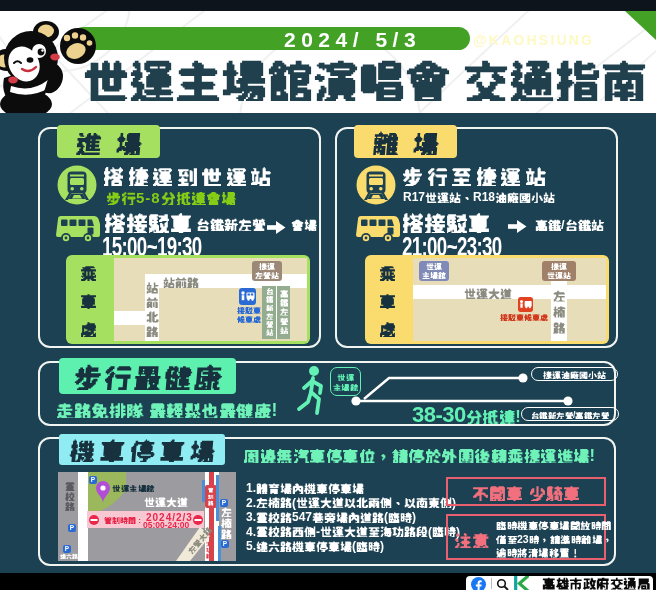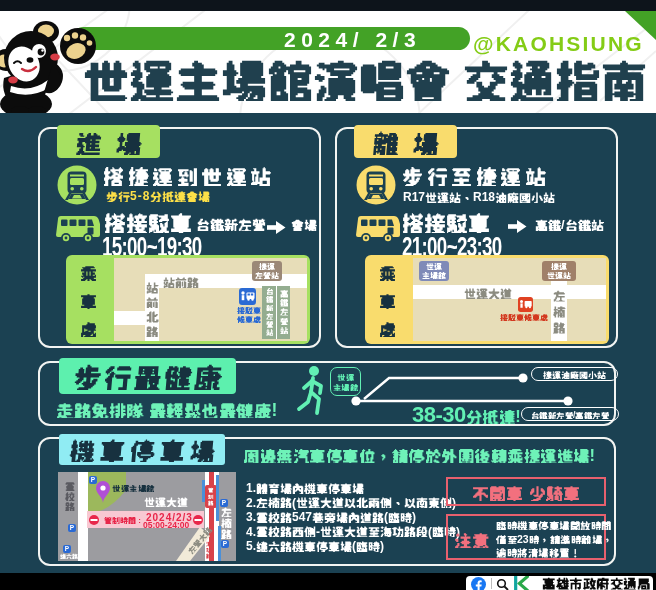--- a/index.html
+++ b/index.html
@@ -164,23 +164,23 @@
 <g stroke="#f0f0f0" stroke-width="2" fill="none">
 <path d="M-20 90 L120 -10 M60 110 L230 -20 M400 120 L560 -30 M520 115 L656 10 M120 115 L40 30 M600 90 L656 40"></path>
 <circle cx="330" cy="110" r="90"></circle>
           <circle cx="60" cy="-10" r="70"></circle>
 </g>
       </svg>
     </div>
 
 <div style="position:absolute;left:72px;top:27px;width:398px;height:23px;border-radius:12px;background:#43a226"></div>
 
-<div style="position:absolute;left:284px;top:28px;color:#fff;font-size:21px;font-weight:bold;letter-spacing:5.5px">2024/ 2/3</div>
-
-<div style="position:absolute;left:473px;top:32px;color:#84cc16;font-size:21px;font-weight:bold;letter-spacing:2.2px">@KAOHSIUNG</div>
+<div style="position:absolute;left:284px;top:28px;color:#fff;font-size:21px;font-weight:bold;letter-spacing:5.5px">2024/ 5/3</div>
+
+<div style="position:absolute;left:473px;top:32px;color:#fef9c3;font-size:14px;font-weight:bold;letter-spacing:2.2px">@KAOHSIUNG</div>
 
 <svg style="position:absolute;left:620px;top:11px" width="36" height="32">
       <polygon points="5,0 36,0 36,29" fill="#43a226"></polygon>
     </svg>
 
 <div style="position:absolute;left:83px;top:52px;font-size:46px;color:#20404e;white-space:nowrap"><svg class="g" viewBox="0 0 24 24">
         <use href="#c4e16g24"></use>
       </svg><svg class="g" viewBox="0 0 24 24">
         <use href="#c904bg24"></use>
       </svg><svg class="g" viewBox="0 0 24 24">
@@ -275,21 +275,21 @@
       </svg><svg class="g" viewBox="0 0 20 20">
         <use href="#c5230g20"></use>
       </svg><svg class="g" viewBox="0 0 20 20">
         <use href="#c4e16g20"></use>
       </svg><svg class="g" viewBox="0 0 20 20">
         <use href="#c904bg20"></use>
       </svg><svg class="g" viewBox="0 0 20 20">
         <use href="#c7ad9g20"></use>
       </svg></div>
 
-<div class="w" style="left:106px;top:189px;font-size:12px;color:#fde047;letter-spacing:1px"><svg class="g" viewBox="0 0 16 16">
+<div class="w" style="left:106px;top:189px;font-size:15px;color:#84cc16;letter-spacing:1px"><svg class="g" viewBox="0 0 16 16">
         <use href="#c6b65g16"></use>
       </svg><svg class="g" viewBox="0 0 16 16">
         <use href="#c884cg16"></use>
       </svg><span>5-8</span><svg class="g" viewBox="0 0 16 16">
         <use href="#c5206g16"></use>
       </svg><svg class="g" viewBox="0 0 16 16">
         <use href="#c62b5g16"></use>
       </svg><svg class="g" viewBox="0 0 16 16">
         <use href="#c9054g16"></use>
       </svg><svg class="g" viewBox="0 0 16 16">

